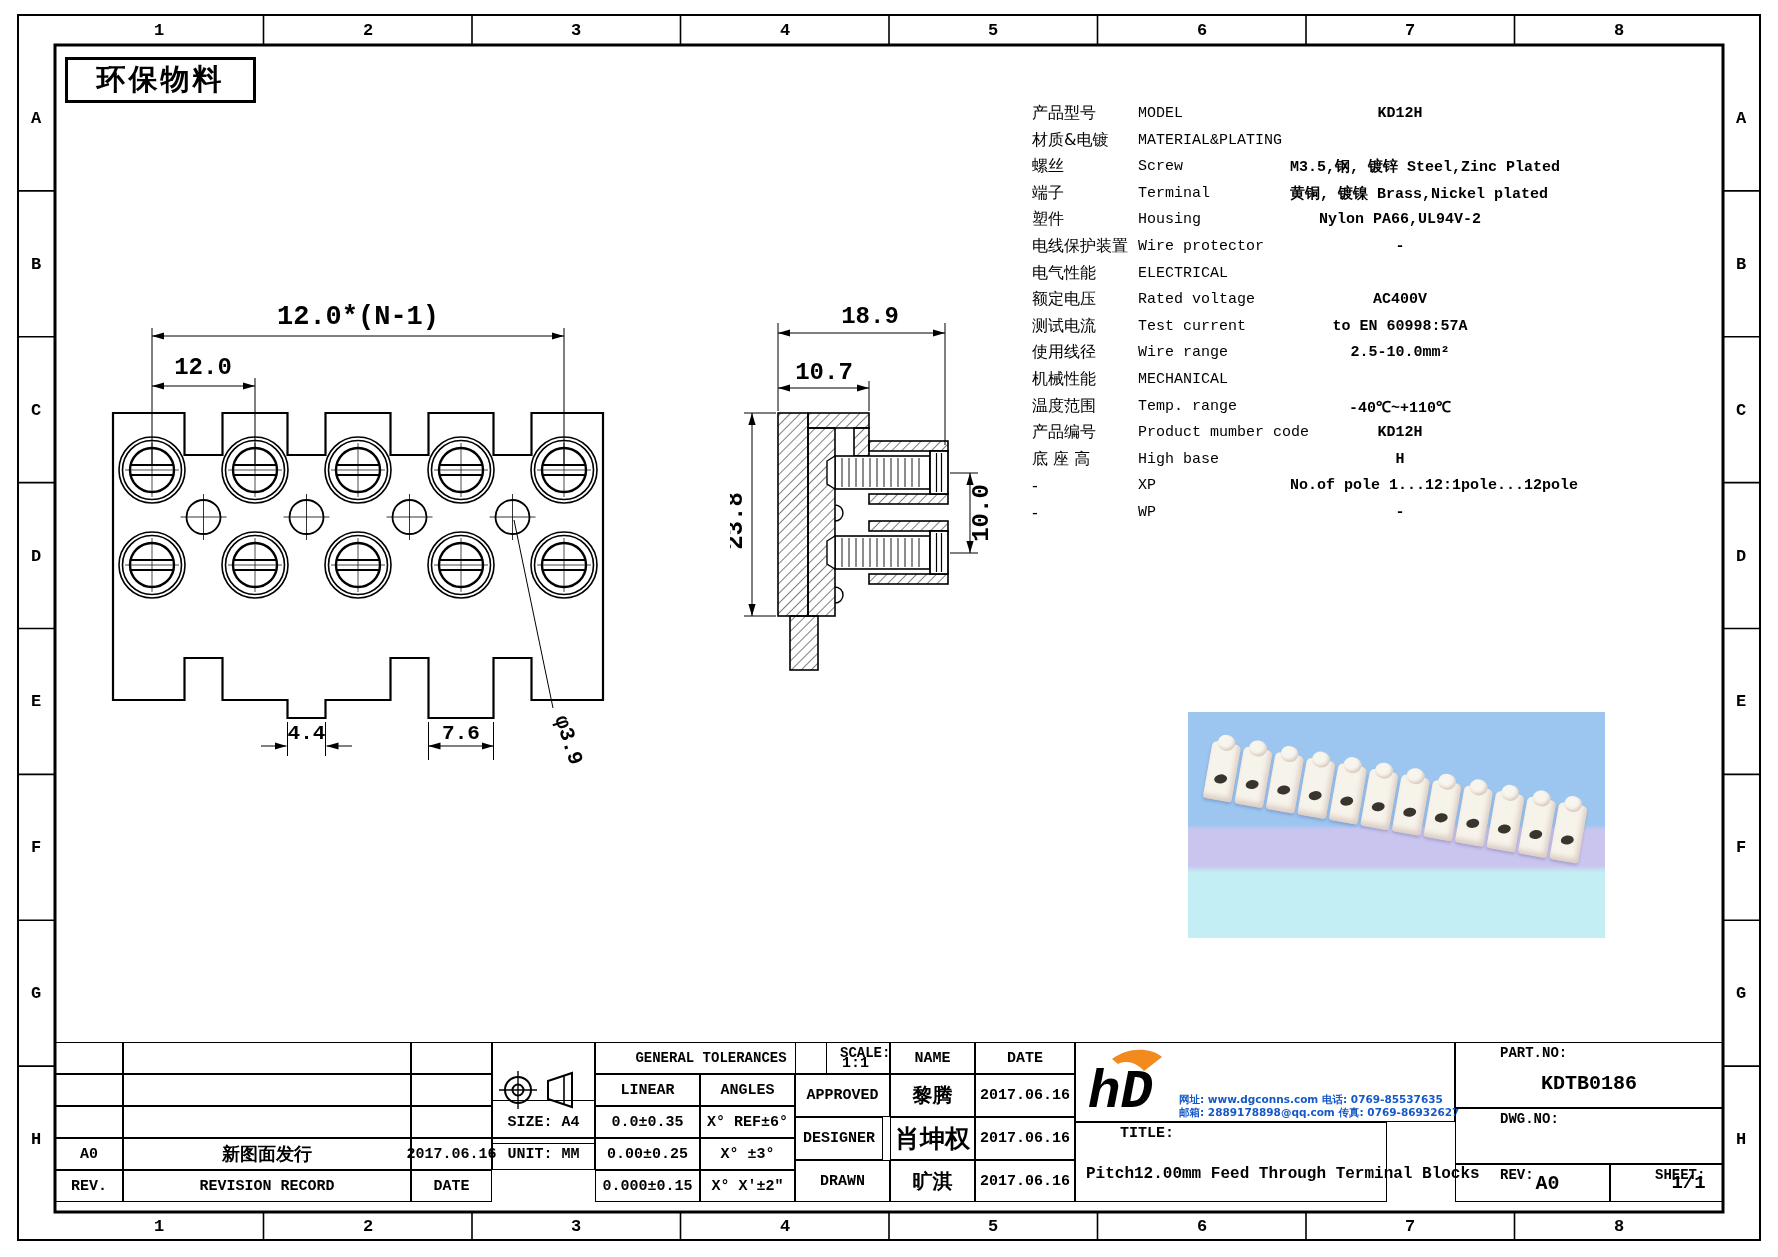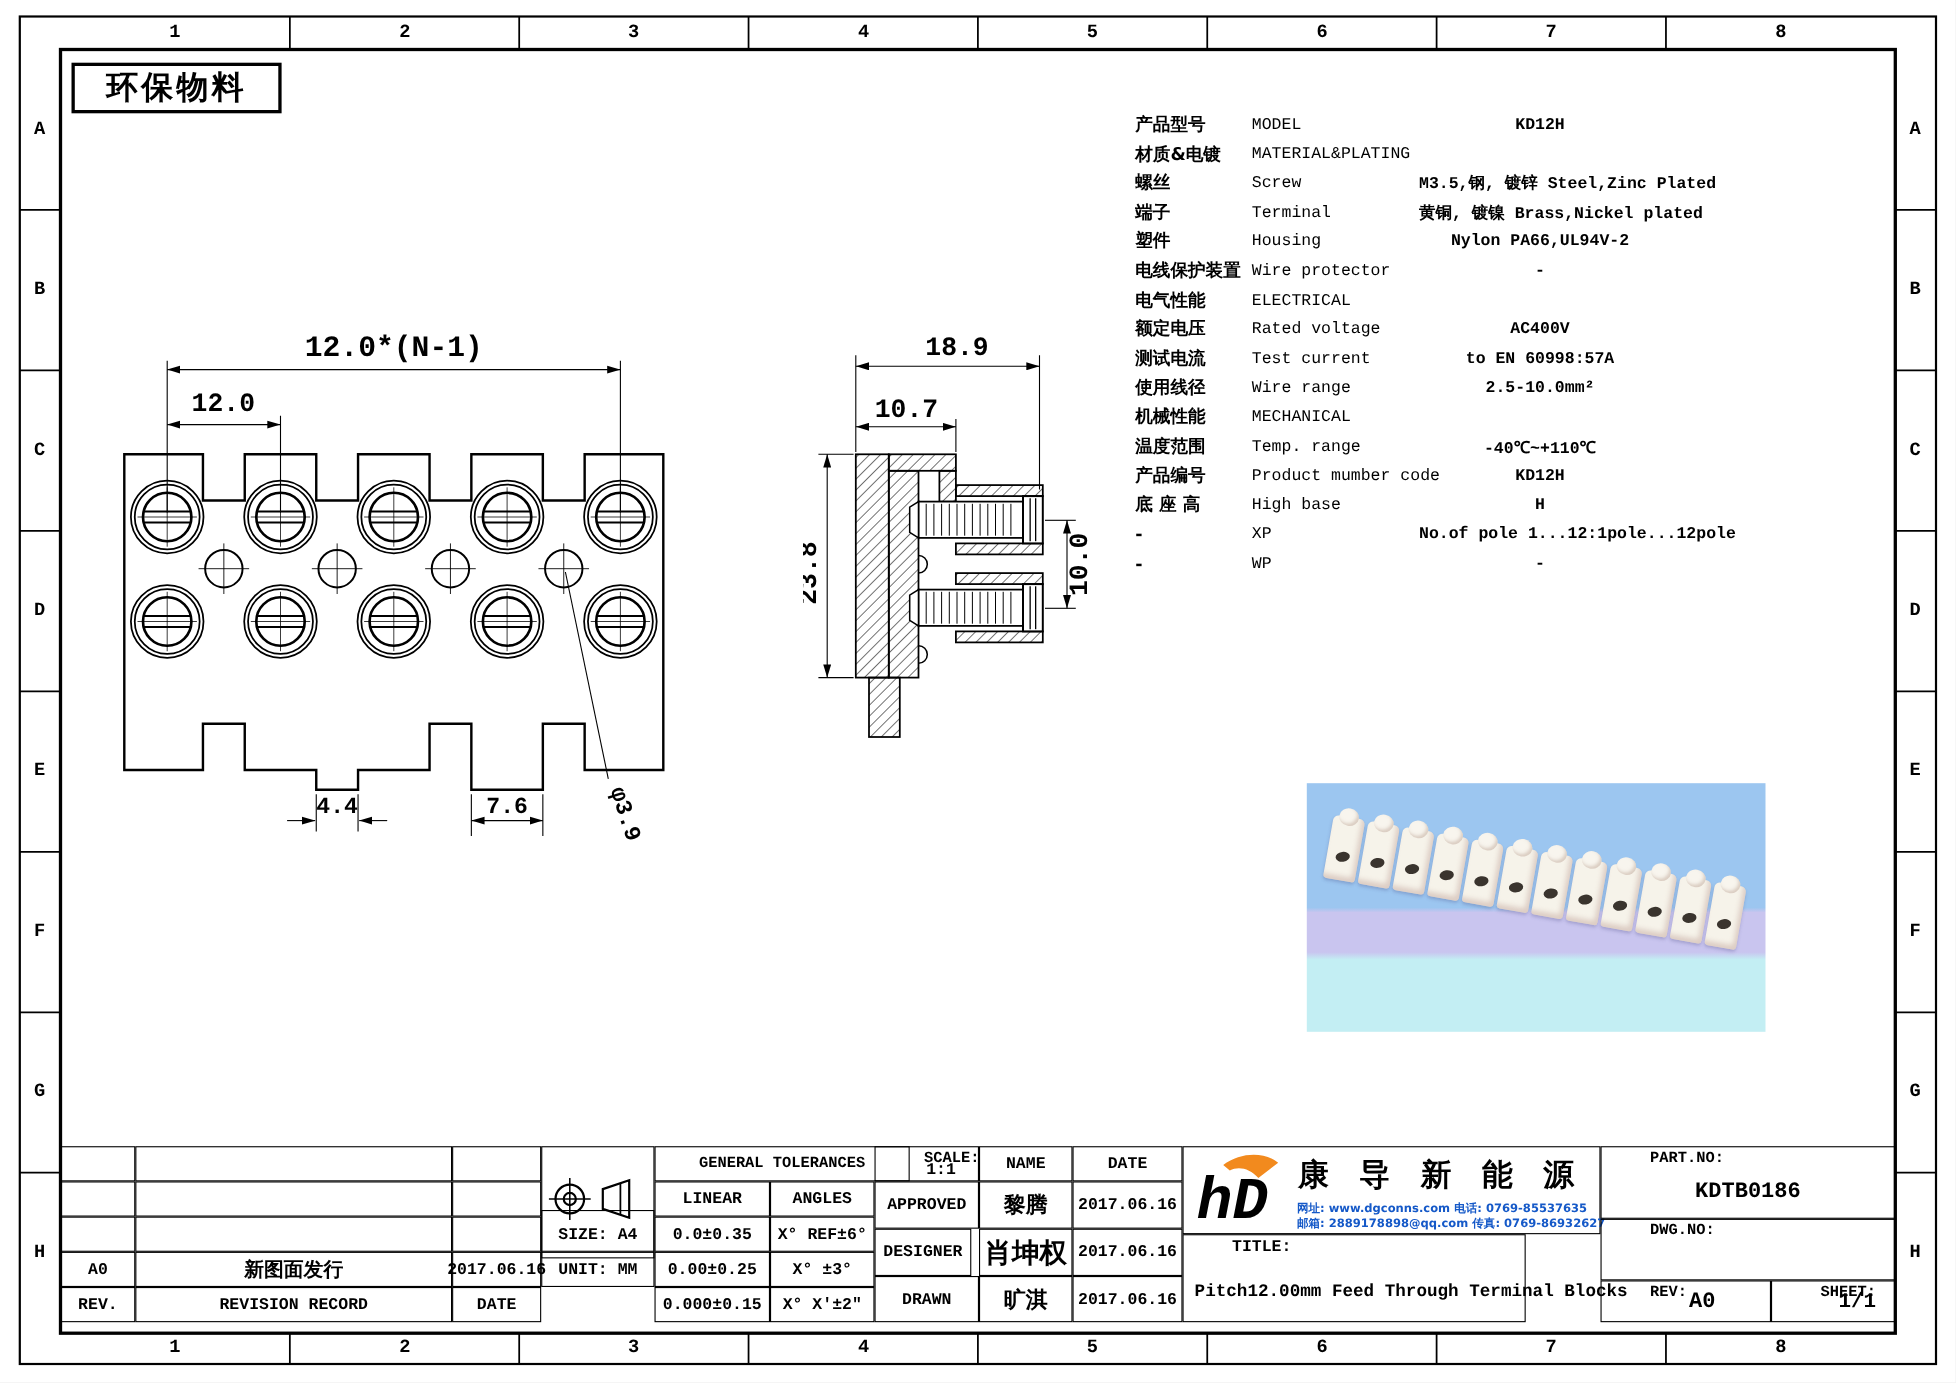--- a/index.html
+++ b/index.html
@@ -5,21 +5,21 @@
   html,body{margin:0;padding:0;background:#e8e8e8;}
   .page{position:relative;width:1778px;height:1257px;background:#ffffff;overflow:hidden;
         font-family:"Liberation Mono","DejaVu Sans Mono",monospace;color:#000;}
   .abs{position:absolute;}
   svg text{font-family:"Liberation Mono","DejaVu Sans Mono",monospace;font-weight:bold;fill:#000;}
   .gridnum{position:absolute;font-size:17px;font-weight:bold;transform:translate(-50%,-50%);}
   .eco{position:absolute;left:65px;top:57px;width:185px;height:40px;border:3px solid #000;
        display:flex;align-items:center;justify-content:center;font-size:29px;font-weight:bold;
        letter-spacing:3px;font-family:"DejaVu Sans",sans-serif;}
   .srow{position:absolute;left:1032px;width:478px;height:27px;display:flex;align-items:center;}
-  .s-cn{width:106px;font-size:16px;font-weight:bold;font-family:"DejaVu Sans",sans-serif;white-space:nowrap;}
+  .s-cn{width:106px;font-size:16px;font-weight:normal;font-family:"DejaVu Sans",sans-serif;white-space:nowrap;}
   .s-en{width:152px;font-size:15px;font-weight:normal;white-space:nowrap;}
   .s-val{width:220px;margin-left:-35px;padding-left:35px;flex:1;text-align:center;font-size:15px;font-weight:bold;white-space:nowrap;}
   .note{position:absolute;left:128px;top:900px;font-size:27px;font-weight:bold;letter-spacing:0px;}
   .cell{position:absolute;border:1.7px solid #000;box-sizing:border-box;display:flex;
         align-items:center;justify-content:center;font-weight:bold;font-size:15px;white-space:nowrap;}
   .cell .corner{position:absolute;left:4px;top:2px;font-size:14px;font-weight:bold;margin-left:40px;}
   .cjk{font-family:"DejaVu Sans",sans-serif;}
   .photo{position:absolute;left:1188px;top:712px;width:417px;height:226px;
          background:linear-gradient(180deg,#9cc6f0 0%,#9cc6f0 50%,#c9c5ef 52%,#c9c5ef 68%,#c3eef3 71%,#c3eef3 100%);
          overflow:hidden;}
@@ -448,21 +448,20 @@
     <div class="cell" style="left:975px;top:1117px;width:100px;height:43px">2017.06.16</div>
     <div class="cell" style="left:795px;top:1160px;width:95px;height:42px">DRAWN</div>
     <div class="cell cjk" style="left:890px;top:1160px;width:85px;height:42px;font-size:20px">旷淇</div>
     <div class="cell" style="left:975px;top:1160px;width:100px;height:42px">2017.06.16</div>
 
     <div class="cell" style="left:1075px;top:1042px;width:380px;height:80px;justify-content:flex-start">
       <svg width="95" height="74" viewBox="0 0 95 74" style="margin-left:6px">
         <path d="M30,14 C46,2 68,2 80,12 L62,26 C54,17 44,15 36,19 Z" fill="#f28a1e"></path>
         <text x="6" y="62" font-size="54" font-style="italic" fill="#2aa0dc" font-family="DejaVu Sans, sans-serif" font-weight="bold">hD</text>
       </svg>
-      <span class="company">康 导 新 能 源</span>
       <div class="contact">
         <div>网址: www.dgconns.com  电话: 0769-85537635</div>
         <div>邮箱: 2889178898@qq.com 传真: 0769-86932627</div>
       </div>
     </div>
 
     <div class="cell" style="left:1075px;top:1122px;width:312px;height:80px;justify-content:flex-start;align-items:flex-start">
       <span class="corner" style="font-size:15px">TITLE:</span>
       <span style="position:absolute;left:10px;top:42px;font-size:16px">Pitch12.00mm Feed Through Terminal Blocks</span>
     </div>

